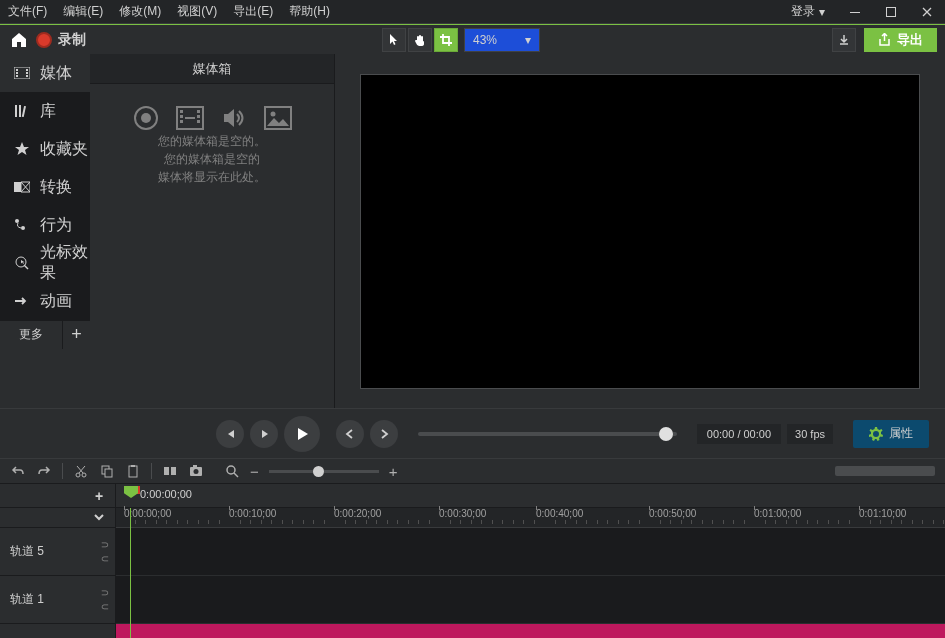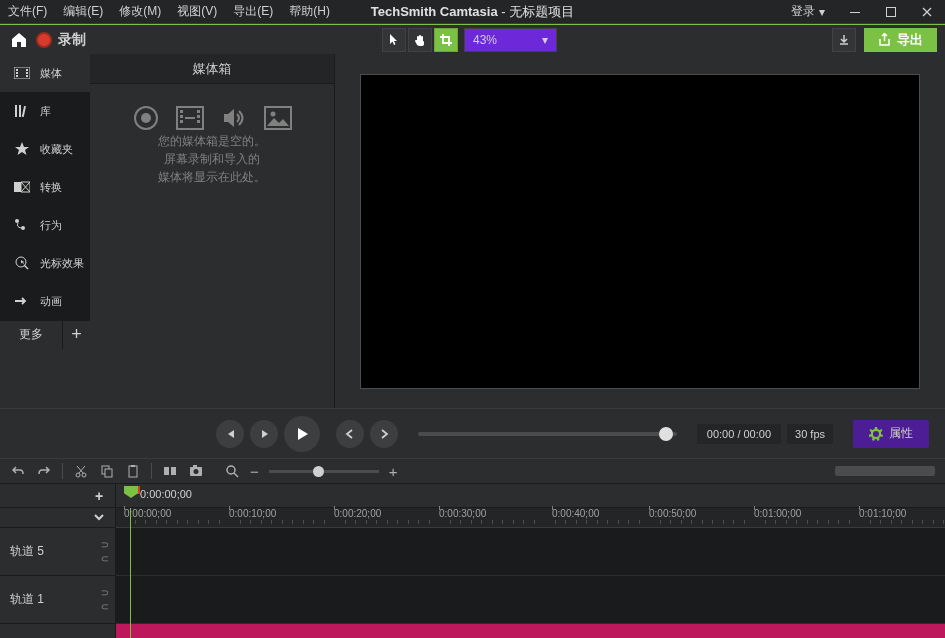--- a/index.html
+++ b/index.html
@@ -18,29 +18,29 @@
 
 
 .toptoolbar { height: 30px; background: #2b2d2f; display: flex; align-items: center; border-top: 1px solid #7bc143; padding: 0 8px; }
 .toptoolbar .home { width: 22px; height: 22px; display:flex; align-items:center; justify-content:center; margin-right: 6px;}
 .recbtn { display: flex; align-items: center; gap: 6px; cursor: default; font-size: 14px; font-weight: bold;}
 .recdot { width: 16px; height: 16px; border-radius: 50%; background: #d93a2b; border: 2px solid #9e2b1f;}
 .tool-center { position: absolute; left: 382px; display: flex; align-items: center; gap: 2px; }
 .iconbtn { width: 24px; height: 24px; background: #333537; display: flex; align-items: center; justify-content: center; cursor: default; border:1px solid #404244;}
 .iconbtn.active { background: #7bc143; border-color:#6aa938;}
 .iconbtn svg { width: 14px; height: 14px; }
-.zoomcombo { width: 93px; height: 24px; background: #6d28d9; border: 1px solid #404244; display: flex; align-items: center; padding: 0 8px; justify-content: space-between; font-size: 12px; margin-left: 4px; cursor:default;}
+.zoomcombo { width: 76px; height: 24px; background: #1d4ed8; border: 1px solid #404244; display: flex; align-items: center; padding: 0 8px; justify-content: space-between; font-size: 12px; margin-left: 4px; cursor:default;}
 .toptoolbar .right { margin-left: auto; display: flex; align-items: center; gap: 8px; }
 .dlbtn { width: 24px; height: 24px; background: #333537; border:1px solid #404244; display:flex; align-items:center; justify-content:center;}
 .exportbtn { height: 24px; background: #7bc143; color: #fff; padding: 0 14px; display: flex; align-items: center; gap: 6px; font-size: 13px; font-weight:bold; cursor:default;}
 
 
 .content { display: flex; height: 354px; background: #2b2d2f; }
 .sidebar { width: 90px; background: #1a1b1d; display: flex; flex-direction: column; }
-.sideitem { height: 38px; display: flex; align-items: center; gap: 10px; padding-left: 14px; font-size: 11px; cursor: default; color: #d0d0d0;}
+.sideitem { height: 38px; display: flex; align-items: center; gap: 10px; padding-left: 14px; font-size: 16px; cursor: default; color: #d0d0d0;}
 .sideitem.active { background: #2b2d2f; }
 .sideitem .sicon { width: 16px; height: 16px; display:flex; align-items:center; justify-content:center;}
 .morebar { height: 28px; background: #2b2d2f; display: flex; align-items: center; border-top:1px solid #1a1b1d;}
 .morebar .more { flex:1; text-align:center; font-size:12px; cursor:default;}
 .morebar .plus { width: 28px; height: 28px; display:flex; align-items:center; justify-content:center; font-size:18px; border-left:1px solid #1a1b1d; cursor:default;}
 
 .mediabin { width: 245px; background: #2b2d2f; border-right: 1px solid #1a1b1d; display:flex; flex-direction:column;}
 .mediabin-header { height: 30px; background: #232527; display: flex; align-items: center; justify-content: center; font-size: 13px; border-bottom: 1px solid #1a1b1d; }
 .mediabin-empty { flex:1; display:flex; flex-direction:column; align-items:center; justify-content:flex-start; gap: 0; padding: 20px;}
 .mediabin-icons { display:flex; gap: 16px; color: #808080;}
@@ -55,21 +55,21 @@
 .playbar { height: 50px; background: #2b2d2f; display: flex; align-items: center; padding: 0 16px; border-top:1px solid #383a3c;}
 .playctrls { display: flex; align-items: center; gap: 6px; margin-left: 200px;}
 .circbtn { width: 28px; height: 28px; border-radius: 50%; background: #3c3e40; display:flex; align-items:center; justify-content:center; cursor:default;}
 .circbtn.big { width: 36px; height: 36px; background: #3c3e40;}
 .circbtn svg { fill: #d0d0d0; }
 .circbtn.big svg { fill: #fff; }
 .scrubber { flex:1; margin: 0 20px; position:relative; height:4px; background:#4a4c4e; border-radius:2px;}
 .scrubber .thumb { position:absolute; right: 4px; top:-5px; width:14px; height:14px; border-radius:50%; background:#e0e0e0;}
 .timebox { padding: 4px 10px; background:#232527; font-size:11px; cursor:default;}
 .fpsbox { padding: 4px 8px; background:#232527; font-size:11px; margin-left:6px; cursor:default;}
-.propbtn { margin-left: 20px; height: 28px; padding: 0 16px; background:#4c1d95; display:flex; align-items:center; gap:6px; font-size:12px; cursor:default; border-radius:2px;}
+.propbtn { margin-left: 20px; height: 28px; padding: 0 16px; background:#0c4a6e; display:flex; align-items:center; gap:6px; font-size:12px; cursor:default; border-radius:2px;}
 .propbtn svg { fill: #7bc143;}
 
 
 .tltoolbar { height: 26px; background:#2b2d2f; display:flex; align-items:center; padding:0 10px; gap:10px; border-top:1px solid #383a3c; border-bottom:1px solid #1a1b1d;}
 .tltoolbar .tlicon { width:16px; height:16px; display:flex; align-items:center; justify-content:center; cursor:default; color:#b0b0b0;}
 .tltoolbar .tlsep { width:1px; height:16px; background:#4a4c4e;}
 .tlzoom { display:flex; align-items:center; gap:10px; margin-left:10px;}
 .tlzoom-track { width:110px; height:3px; background:#4a4c4e; position:relative;}
 .tlzoom-thumb { position:absolute; left:40%; top:-4px; width:11px; height:11px; border-radius:50%; background:#d0d0d0;}
 .tltoolbar .spacer { flex:1; }
@@ -102,23 +102,20 @@
 
 <div class="menubar">
   <div class="menu">
     <span>文件(F)</span>
     <span>编辑(E)</span>
     <span>修改(M)</span>
     <span>视图(V)</span>
     <span>导出(E)</span>
     <span>帮助(H)</span>
   </div>
-  <div class="title">
-    <b>TechSmith Camtasia</b> - <span>无标题项目</span>
-  </div>
   <div class="right">
     <div class="login">
       <span>登录</span>
         <span>▾</span>
     </div>
     <div class="winbtn">
         <svg viewBox="0 0 12 12">
           <rect x="1" y="6" width="10" height="1" fill="#d0d0d0"></rect>
         </svg>
       </div>
@@ -292,21 +289,21 @@
         <div>
             <svg width="28" height="24" viewBox="0 0 28 24">
               <rect x="1" y="1" width="26" height="22" fill="none" stroke="#808080" stroke-width="2"></rect>
               <circle cx="9" cy="8" r="2.5" fill="#808080"></circle>
               <path d="M3 20 L10 12 L15 17 L19 13 L25 20 Z" fill="#808080"></path>
             </svg>
           </div>
       </div>
       <div class="mediabin-text">
         <div>您的媒体箱是空的。</div>
-        <div>屏幕录制和导入的</div>
+        <div>您的媒体箱是空的</div>
         <div>媒体将显示在此处。</div>
       </div>
     </div>
   </div>
 
   <div class="canvas-area">
     <div class="canvas"></div>
   </div>
 </div>
 
@@ -485,21 +482,21 @@
         <div class="ruler-tick" style="left: 323px;">0:00:30;00</div>
         <div class="ruler-minor" style="left: 333.5px;"></div>
         <div class="ruler-minor" style="left: 344px;"></div>
         <div class="ruler-minor" style="left: 354.5px;"></div>
         <div class="ruler-minor" style="left: 365px;"></div>
         <div class="ruler-minor" style="left: 375.5px;"></div>
         <div class="ruler-minor" style="left: 386px;"></div>
         <div class="ruler-minor" style="left: 396.5px;"></div>
         <div class="ruler-minor" style="left: 407px;"></div>
         <div class="ruler-minor" style="left: 417.5px;"></div>
-        <div class="ruler-tick" style="left: 436px;">0:00:40;00</div>
+        <div class="ruler-tick" style="left: 420px;">0:00:40;00</div>
         <div class="ruler-minor" style="left: 438.5px;"></div>
         <div class="ruler-minor" style="left: 449px;"></div>
         <div class="ruler-minor" style="left: 459.5px;"></div>
         <div class="ruler-minor" style="left: 470px;"></div>
         <div class="ruler-minor" style="left: 480.5px;"></div>
         <div class="ruler-minor" style="left: 491px;"></div>
         <div class="ruler-minor" style="left: 501.5px;"></div>
         <div class="ruler-minor" style="left: 512px;"></div>
         <div class="ruler-minor" style="left: 522.5px;"></div>
         <div class="ruler-tick" style="left: 533px;">0:00:50;00</div>

